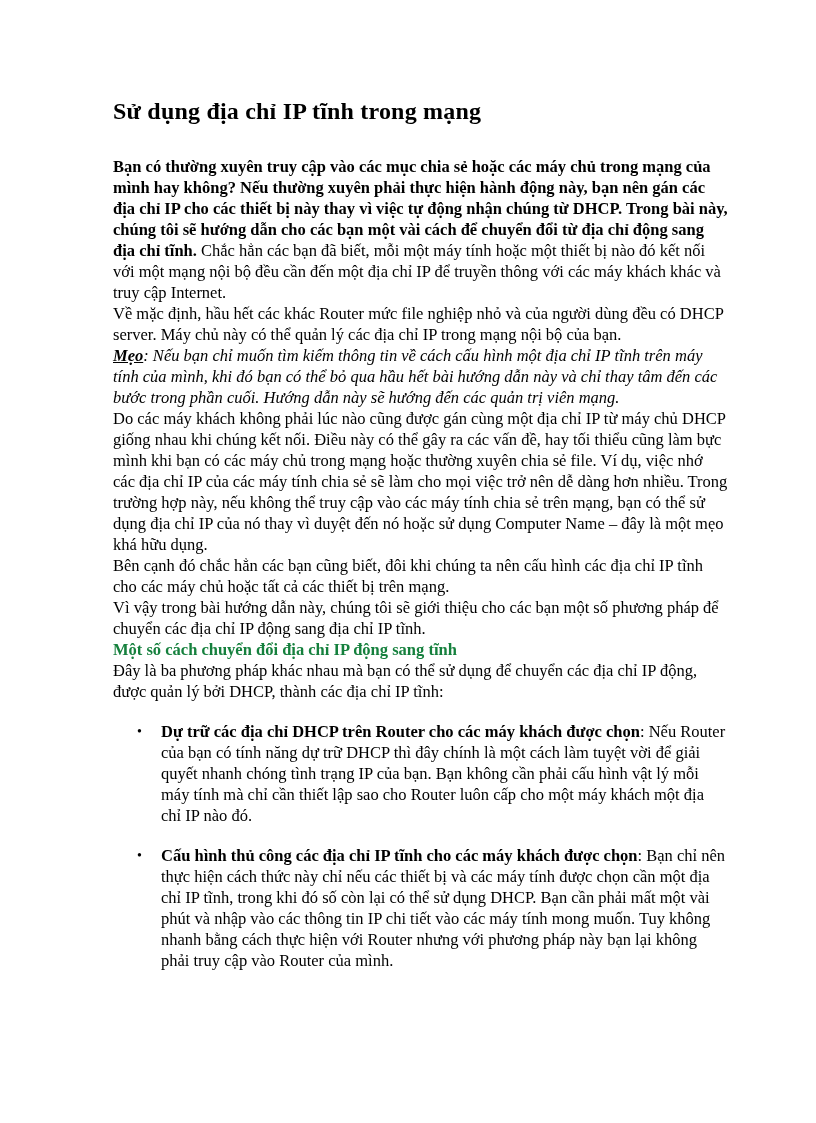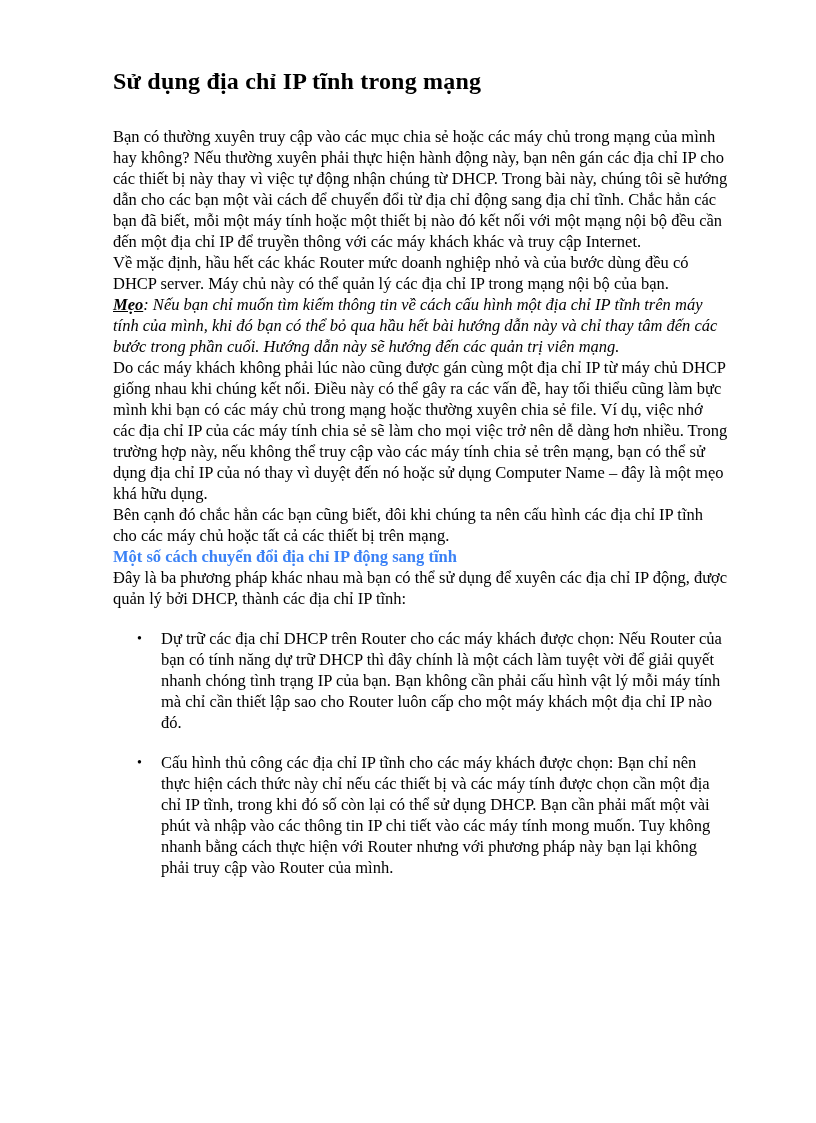--- a/index.html
+++ b/index.html
@@ -11,50 +11,50 @@
     width: 816px;
     height: 1123px;
     font-family: "Liberation Serif", "DejaVu Serif", serif;
     color: #000000;
     overflow: hidden;
   }
   .page {
     box-sizing: border-box;
     width: 816px;
     height: 1123px;
-    padding: 66px 88px 40px 113px;
+    padding: 96px 88px 40px 113px;
     background: #ffffff;
   }
   .doc-title {
     font-size: 24px;
     font-weight: bold;
     line-height: 1.25;
     margin: 0 0 30px 0;
     letter-spacing: 0.2px;
   }
   .para {
     margin: 0;
     font-size: 16.5px;
     line-height: 21px;
     text-align: left;
   }
-  .bold-run { font-weight: normal; text-align: right; }
+  .bold-run { font-weight: bold; text-align: right; }
   .tip-para { font-style: italic; }
   .tip-label {
     font-weight: bold;
     font-style: italic;
     text-decoration: underline;
     margin-top: 16px;
   }
   .section-heading {
     margin: 0;
     font-size: 16.5px;
     line-height: 21px;
     font-weight: bold;
-    color: #3b82f6;
+    color: #15803d;
   }
   .gap-above { margin-top: 19px; }
   .list-item {
     display: flex;
     margin-left: 24px;
     font-size: 16.5px;
     line-height: 21px;
   }
   .bullet-marker {
     flex: 0 0 24px;
@@ -67,32 +67,33 @@
 </head>
 <body>
 
 <div class="page">
 
   <h1 class="doc-title">Sử dụng địa chỉ IP tĩnh trong mạng</h1>
 
   <p class="para"><span class="bold-run">Bạn có thường xuyên truy cập vào các mục chia sẻ hoặc các máy chủ trong mạng của mình hay không? Nếu thường xuyên phải thực hiện hành động này, bạn nên gán các địa chỉ IP cho các thiết bị này thay vì việc tự động nhận chúng từ DHCP. Trong bài này, chúng tôi sẽ hướng dẫn cho các bạn một vài cách để chuyển đổi từ địa chỉ động sang địa chỉ tĩnh.</span>
     <span>Chắc hẳn các bạn đã biết, mỗi một máy tính hoặc một thiết bị nào đó kết nối với một mạng nội bộ đều cần đến một địa chỉ IP để truyền thông với các máy khách khác và truy cập Internet.</span></p>
 
-  <p class="para">Về mặc định, hầu hết các khác Router mức doanh nghiệp nhỏ và của bước dùng đều có DHCP server. Máy chủ này có thể quản lý các địa chỉ IP trong mạng nội bộ của bạn.</p>
+  <p class="para">Về mặc định, hầu hết các khác Router mức file nghiệp nhỏ và của người dùng đều có DHCP server. Máy chủ này có thể quản lý các địa chỉ IP trong mạng nội bộ của bạn.</p>
 
   <p class="para tip-para"><span class="tip-label">Mẹo</span><span>: Nếu bạn chỉ muốn tìm kiếm thông tin về cách cấu hình một địa chỉ IP tĩnh trên máy tính của mình, khi đó bạn có thể bỏ qua hầu hết bài hướng dẫn này và chỉ thay tâm đến các bước trong phần cuối. Hướng dẫn này sẽ hướng đến các quản trị viên mạng.</span></p>
 
   <p class="para">Do các máy khách không phải lúc nào cũng được gán cùng một địa chỉ IP từ máy chủ DHCP giống nhau khi chúng kết nối. Điều này có thể gây ra các vấn đề, hay tối thiểu cũng làm bực mình khi bạn có các máy chủ trong mạng hoặc thường xuyên chia sẻ file. Ví dụ, việc nhớ các địa chỉ IP của các máy tính chia sẻ sẽ làm cho mọi việc trở nên dễ dàng hơn nhiều. Trong trường hợp này, nếu không thể truy cập vào các máy tính chia sẻ trên mạng, bạn có thể sử dụng địa chỉ IP của nó thay vì duyệt đến nó hoặc sử dụng Computer Name – đây là một mẹo khá hữu dụng.</p>
 
   <p class="para">Bên cạnh đó chắc hẳn các bạn cũng biết, đôi khi chúng ta nên cấu hình các địa chỉ IP tĩnh cho các máy chủ hoặc tất cả các thiết bị trên mạng.</p>
 
+  <p class="para">Vì vậy trong bài hướng dẫn này, chúng tôi sẽ giới thiệu cho các bạn một số phương pháp để chuyển các địa chỉ IP động sang địa chỉ IP tĩnh.</p>
 
   <h2 class="section-heading">Một số cách chuyển đổi địa chỉ IP động sang tĩnh</h2>
 
-  <p class="para">Đây là ba phương pháp khác nhau mà bạn có thể sử dụng để xuyên các địa chỉ IP động, được quản lý bởi DHCP, thành các địa chỉ IP tĩnh:</p>
+  <p class="para">Đây là ba phương pháp khác nhau mà bạn có thể sử dụng để chuyển các địa chỉ IP động, được quản lý bởi DHCP, thành các địa chỉ IP tĩnh:</p>
 
   <div class="list-item gap-above">
     <span class="bullet-marker">•</span>
     <div class="item-body"><span class="bold-run">Dự trữ các địa chỉ DHCP trên Router cho các máy khách được chọn</span><span>: Nếu Router của bạn có tính năng dự trữ DHCP thì đây chính là một cách làm tuyệt vời để giải quyết nhanh chóng tình trạng IP của bạn. Bạn không cần phải cấu hình vật lý mỗi máy tính mà chỉ cần thiết lập sao cho Router luôn cấp cho một máy khách một địa chỉ IP nào đó.</span></div>
   </div>
 
 
   <div class="list-item gap-above">
     <span class="bullet-marker">•</span>
     <div class="item-body"><span class="bold-run">Cấu hình thủ công các địa chỉ IP tĩnh cho các máy khách được chọn</span><span>: Bạn chỉ nên thực hiện cách thức này chỉ nếu các thiết bị và các máy tính được chọn cần một địa chỉ IP tĩnh, trong khi đó số còn lại có thể sử dụng DHCP. Bạn cần phải mất một vài phút và nhập vào các thông tin IP chi tiết vào các máy tính mong muốn. Tuy không nhanh bằng cách thực hiện với Router nhưng với phương pháp này bạn lại không phải truy cập vào Router của mình.</span></div>

